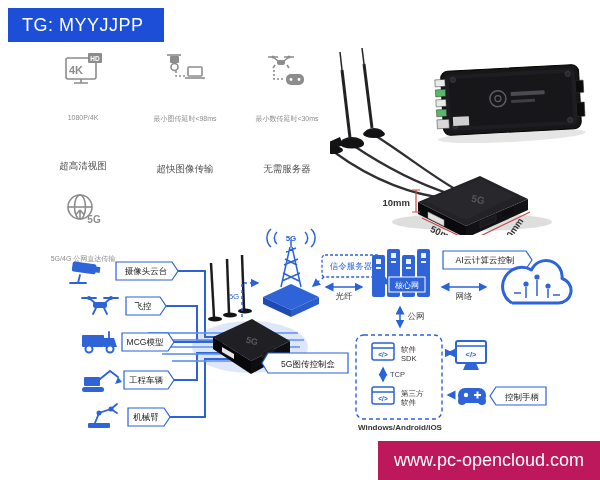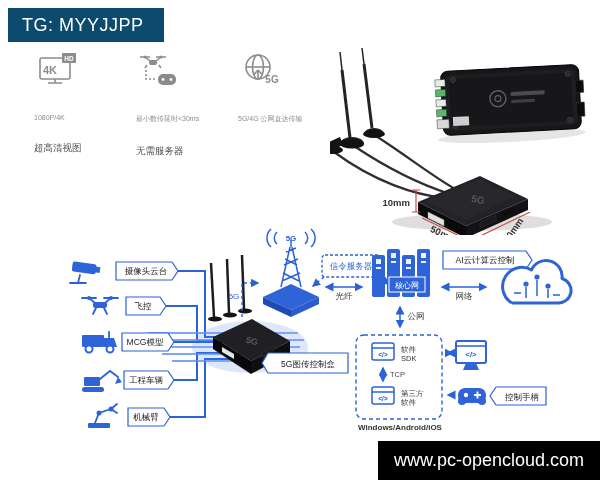--- a/index.html
+++ b/index.html
@@ -1,27 +1,27 @@
 <!DOCTYPE html>
 <html><head>
 <meta charset="utf-8">
 <style>
   html,body{margin:0;padding:0;background:#fff;}
   .stage{position:relative;width:600px;height:480px;background:#ffffff;overflow:hidden;
          font-family:"Liberation Sans",sans-serif;}
-  .tag{position:absolute;left:8px;top:8px;width:156px;height:34px;background:#0c4a6e;
+  .tag{position:absolute;left:8px;top:8px;width:156px;height:34px;background:#1d4ed8;
        color:#fff;font-size:18px;display:flex;align-items:center;padding-left:14px;
        box-sizing:border-box;letter-spacing:.5px;}
   .features{position:absolute;left:34px;top:52px;width:302px;display:grid;
             grid-template-columns:repeat(3,1fr);row-gap:16px;column-gap:4px;}
-  .feat{display:flex;flex-direction:column;align-items:flex-start;text-align:center;gap:20px;}
+  .feat{display:flex;flex-direction:column;align-items:center;text-align:center;gap:20px;}
   .feat svg{width:46px;height:38px;}
   .f1{font-size:7px;color:#8c8c8c;margin-top:4px;white-space:nowrap;}
-  .f2{font-size:9.5px;color:#4f4f4f;margin-top:1px;white-space:nowrap;}
-  .footer{position:absolute;left:378px;top:441px;width:222px;height:39px;background:#000000;
+  .f2{font-size:9.5px;color:#4f4f4f;margin-top:19px;white-space:nowrap;}
+  .footer{position:absolute;left:378px;top:441px;width:222px;height:39px;background:#be185d;
           color:#fff;font-size:18px;display:flex;align-items:center;justify-content:center;}
   svg{display:block;}
   svg text{font-family:"Liberation Sans",sans-serif;}
   svg.product{position:absolute;left:330px;top:40px;}
   svg.diagram{position:absolute;left:0;top:225px;}
   .gi{stroke:#8c8c8c;stroke-width:1.6;fill:none;}
   .gf{fill:#8c8c8c;stroke:none;}
   .pn{fill:#fff;stroke:#2a62d9;stroke-width:1.2;}
   .pt{font-size:8.5px;fill:#222;text-anchor:middle;}
   .blue-line{stroke:#2a62d9;stroke-width:2;fill:none;}
@@ -45,20 +45,32 @@
     <div class="feat">
       <svg viewBox="0 0 46 38">
         <rect class="gi" x="6" y="6" width="30" height="21" rx="2"></rect>
         <path class="gi" d="M21,27 V31 M14,31 H28"></path>
         <text x="16" y="22" text-anchor="middle" font-size="11" font-weight="bold" fill="#8c8c8c">4K</text>
         <rect class="gf" x="28" y="1" width="14" height="10" rx="1"></rect>
         <text x="35" y="9" text-anchor="middle" font-size="6.5" font-weight="bold" fill="#fff">HD</text>
       </svg>
       <div class="f1">1080P/4K</div>
       <div class="f2">超高清视图</div>
+    </div>
+    <div class="feat">
+      <svg viewBox="0 0 46 38">
+        <path class="gi" d="M5,3 H19"></path>
+        <rect class="gf" x="8" y="4" width="9" height="7" rx="1"></rect>
+        <circle class="gi" cx="12.5" cy="15" r="3.5"></circle>
+        <path class="gi" d="M14,19 V24 H25" stroke-dasharray="2,2"></path>
+        <rect class="gi" x="26" y="15" width="14" height="9" rx="1"></rect>
+        <path class="gi" d="M23,26 H43" stroke-width="2.4"></path>
+      </svg>
+      <div class="f1">最小图传延时&lt;98ms</div>
+      <div class="f2">超快图像传输</div>
     </div>
     <div class="feat">
       <svg viewBox="0 0 46 38">
         <path class="gi" d="M4,5 H14 M20,5 H30"></path>
         <circle class="gf" cx="9" cy="5" r="1.5"></circle>
           <circle class="gf" cx="25" cy="5" r="1.5"></circle>
         <path class="gi" d="M9,5 L14,9 M25,5 L20,9"></path>
         <rect class="gf" x="13" y="8" width="8" height="5" rx="2"></rect>
         <path class="gi" d="M11,13 L9,16 M23,13 L25,16"></path>
         <path class="gi" d="M10,18 V27 H21" stroke-dasharray="2,2"></path>

